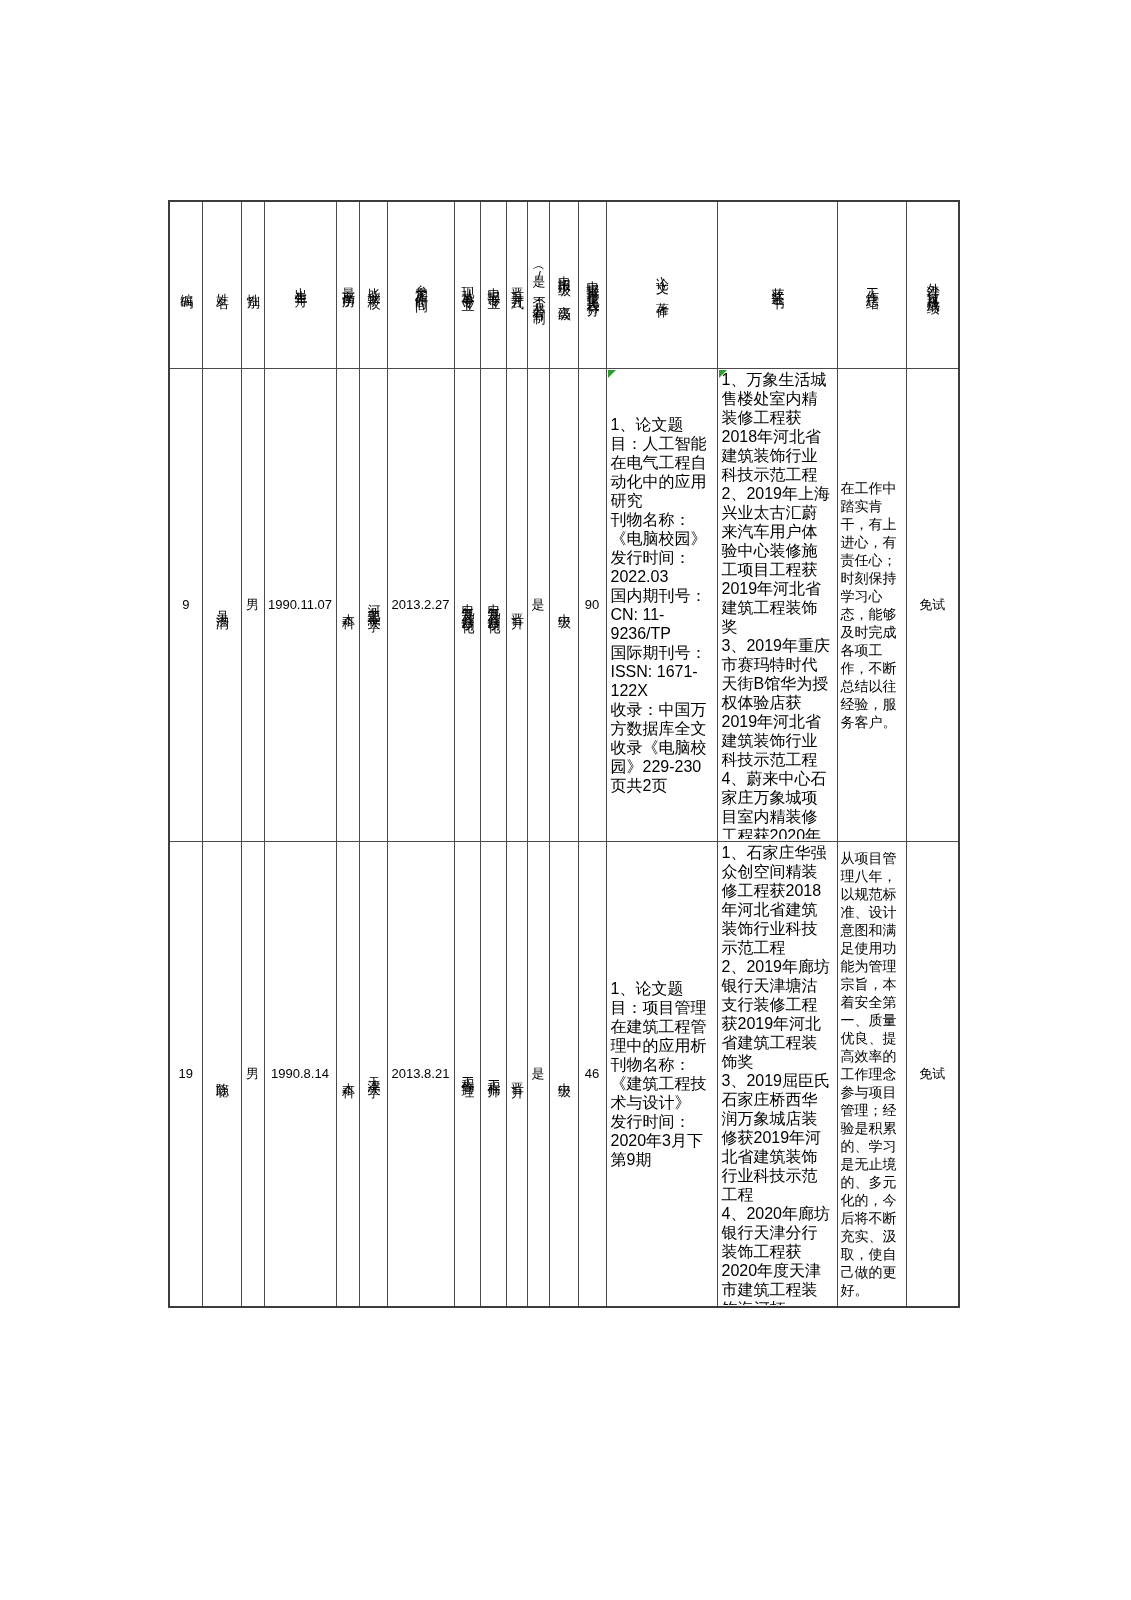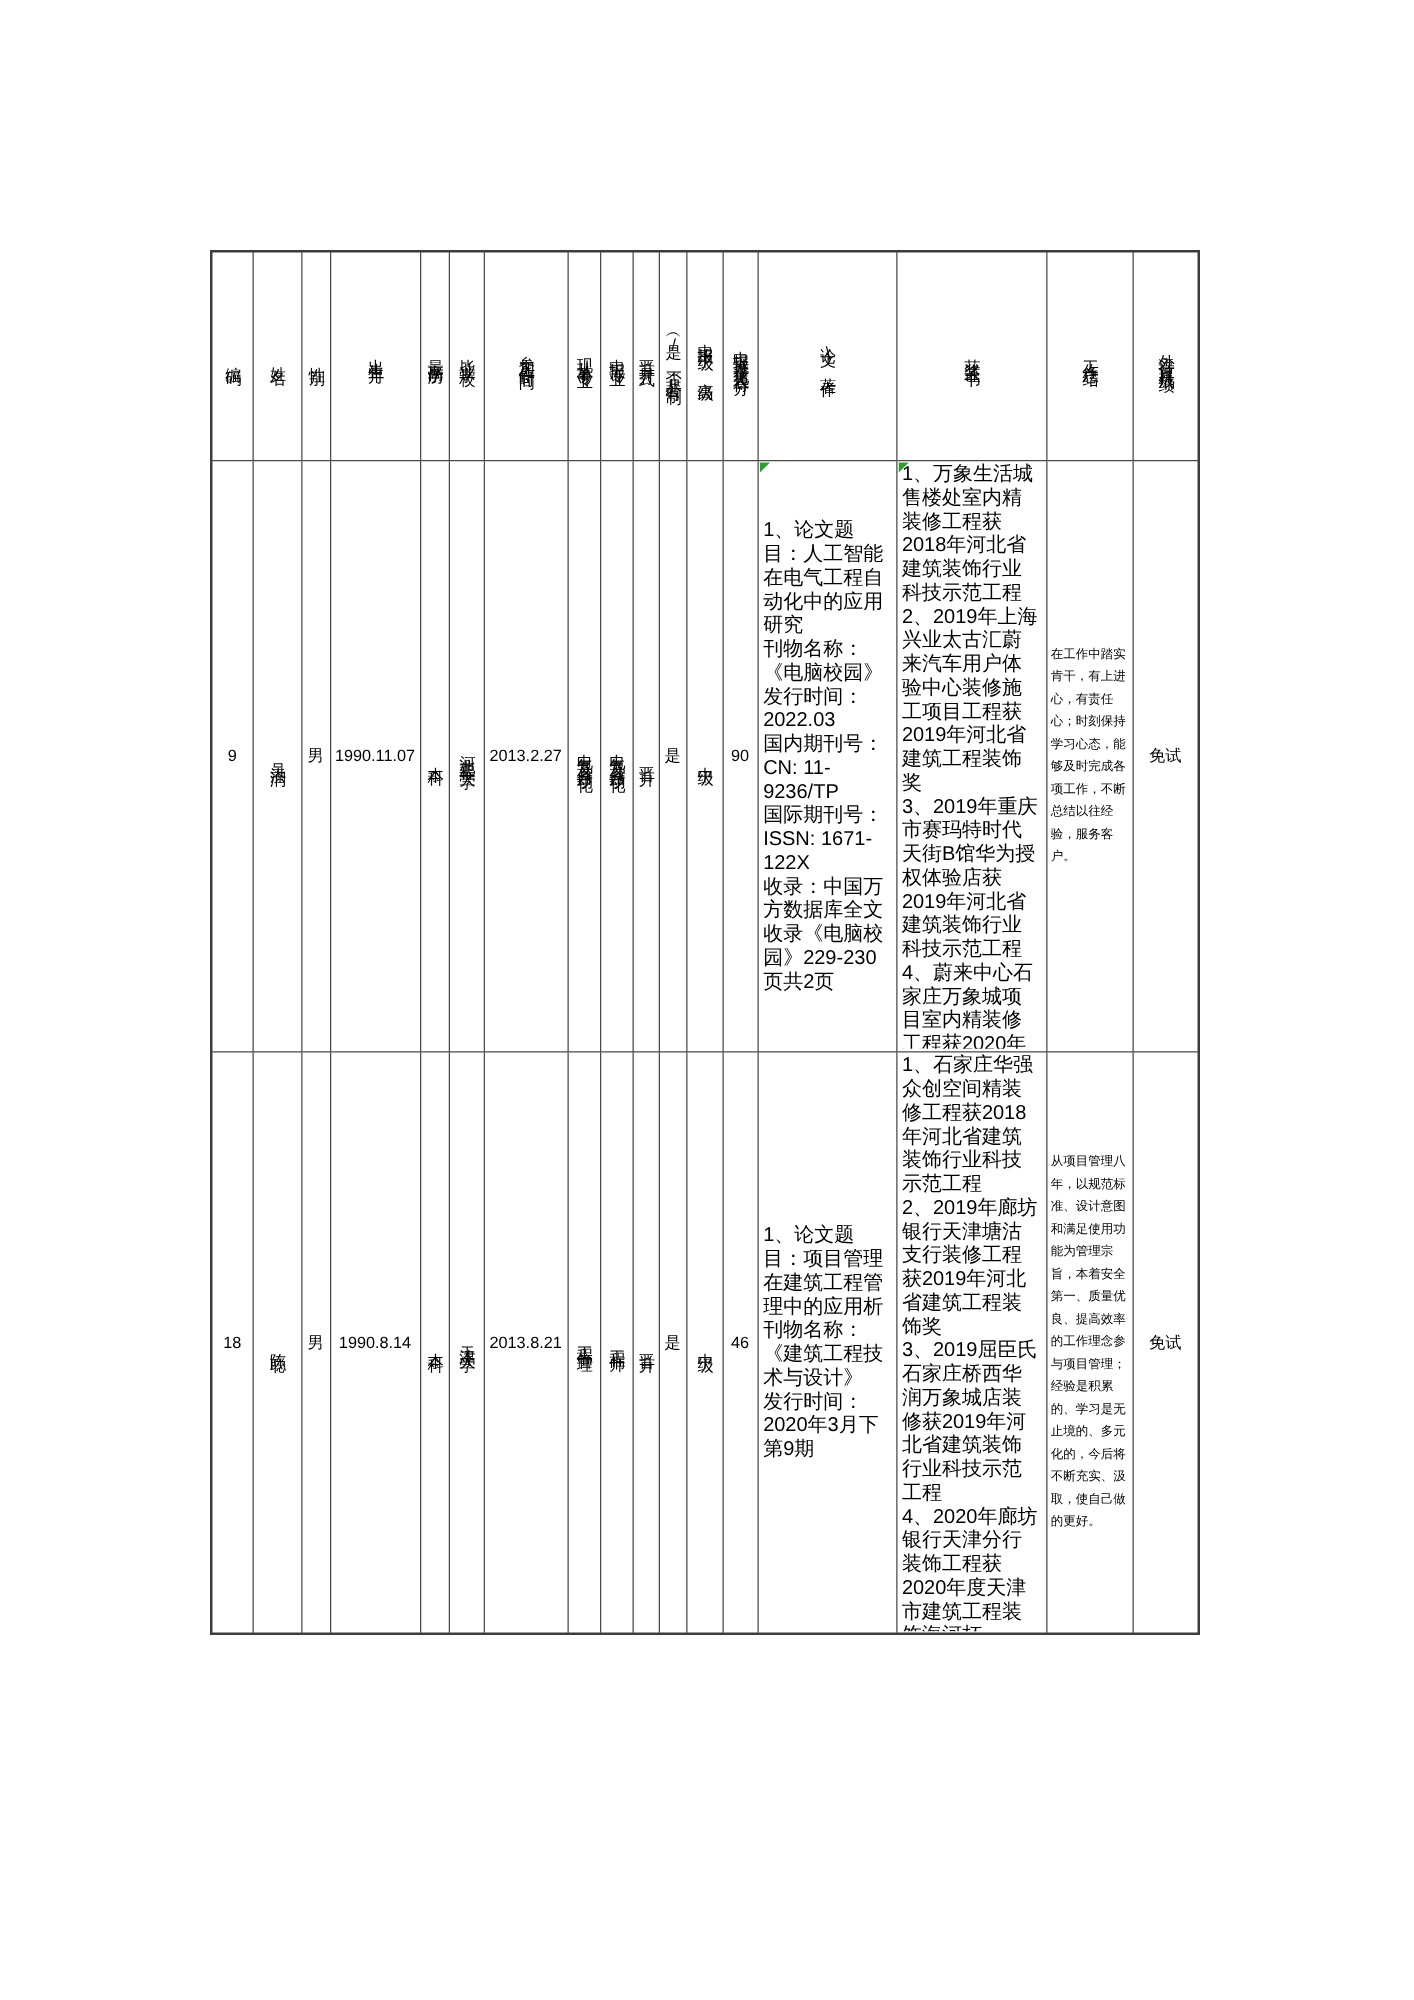--- a/index.html
+++ b/index.html
@@ -25,21 +25,21 @@
     writing-mode:vertical-rl; text-orientation:upright;
     letter-spacing:3px; display:inline-block; line-height:1.15;
   }
   .num { word-break:break-all; }
   .txtblock {
     text-align:left; white-space:pre-line;
     font-size:16px; line-height:19px; padding:0 3px;
   }
   .summaryblock {
     text-align:left; white-space:pre-line;
-    font-size:10px; line-height:18px; padding:0 2px;
+    font-size:14px; line-height:18px; padding:0 2px;
   }
   td.topalign { vertical-align:top; }
   td.rel { position:relative; }
   .clip17 { height:469px; overflow:hidden; }
   .clip18 { height:462px; overflow:hidden; }
   .marker {
     position:absolute; top:1px; left:1px; width:0; height:0;
     border-top:8px solid #2f9e2f; border-right:8px solid transparent;
   }
 </style>
@@ -124,21 +124,21 @@
 5、2020年廊坊银行天津分行装修工程获2019-2020年度中国建筑工程装饰奖
 6、2021年大成国</div>
             </div>
         </td>
         <td>
           <div class="summaryblock">在工作中踏实肯干，有上进心，有责任心；时刻保持学习心态，能够及时完成各项工作，不断总结以往经验，服务客户。</div>
         </td>
         <td>免试</td>
       </tr>
       <tr class="r18">
-        <td class="num">18</td>
+        <td class="num">19</td>
         <td><span class="v">陈聪</span></td>
         <td>男</td>
         <td class="num">1990.8.14</td>
         <td><span class="v">本科</span></td>
         <td><span class="v">天津大学</span></td>
         <td class="num">2013.8.21</td>
         <td><span class="v">工程管理</span></td>
         <td><span class="v">工程师</span></td>
         <td><span class="v">晋升</span></td>
         <td>是</td>

